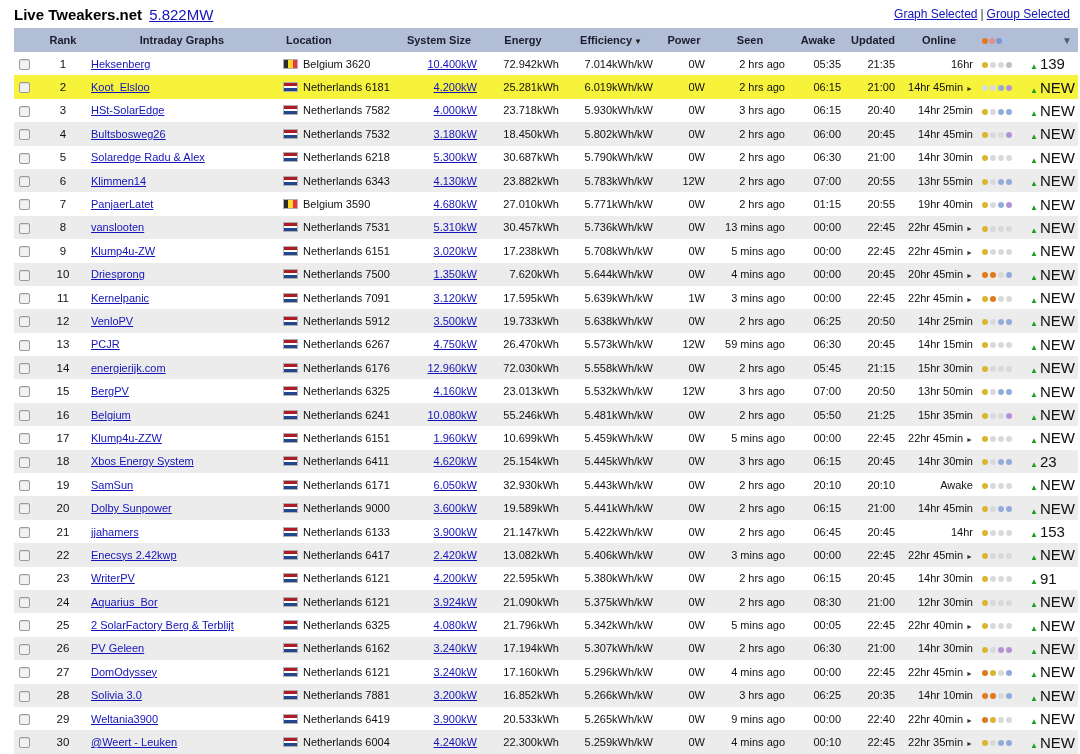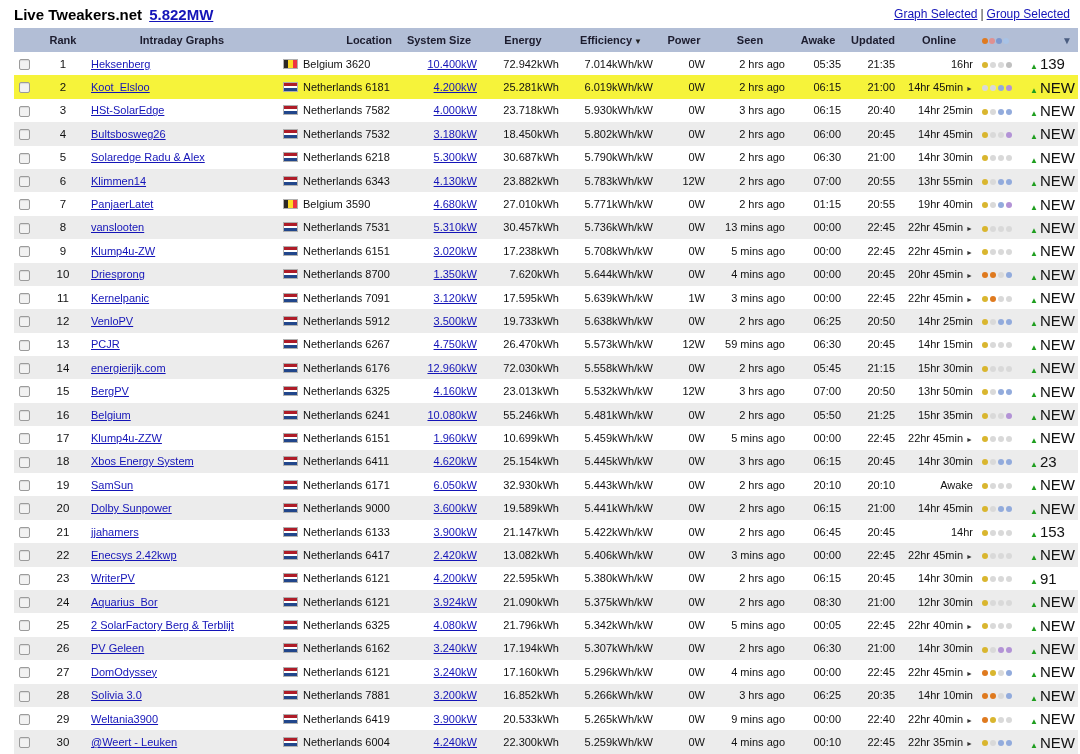--- a/index.html
+++ b/index.html
@@ -5,30 +5,30 @@
   * { box-sizing: border-box; }
   html, body { margin:0; padding:0; }
   body {
     width:1080px; height:754px; overflow:hidden; background:#fff;
     font-family:"Liberation Sans","DejaVu Sans",sans-serif; font-size:11px; color:#111;
   }
   a { color:#1414b8; text-decoration:underline; cursor:pointer; }
 
   .topbar { display:flex; justify-content:space-between; align-items:center; height:28px; padding:0 10px 0 14px; }
   .title { font-size:15px; font-weight:bold; color:#000; white-space:nowrap; }
-  .title a { margin-left:7px; font-weight:bold; }
+  .title a { margin-left:7px; font-weight:normal; }
   .toplinks { font-size:12px; white-space:nowrap; }
   .toplinks .sep { color:#333; margin:0 3px; }
 
   table { border-collapse:collapse; table-layout:fixed; width:1064px; margin-left:14px; }
   thead th {
     background:#b2bed6; font-weight:bold; font-size:11px; color:#1c1c2e;
     height:24px; padding:0 4px; text-align:center; white-space:nowrap;
   }
-  th.h-loc { text-align:right; padding-left:8px; }
+  th.h-loc { text-align:left; padding-left:8px; }
   th.h-dots { text-align:left; padding-left:4px; }
   th.h-change { text-align:right; padding-right:6px; }
   .sorticon { font-size:8px; margin-left:2px; color:#222; }
   .filtericon { font-size:10px; color:#4a5d80; }
 
   td { height:23.4px; padding:0 5px; overflow:hidden; white-space:nowrap; }
   tr.alt td { background:#ececec; }
   tr.hl td { background:#f6f33a; }
 
   .c-rank { text-align:center; font-size:11.5px; }
@@ -241,21 +241,21 @@
         <td class="c-num">00:00</td>
         <td class="c-num">22:45</td>
         <td class="c-online"><span>22hr 45min</span><span class="live">►</span></td>
         <td class="c-dots"><span class="dot" style="background: rgb(217, 182, 47);"></span><span class="dot" style="background: rgb(217, 217, 217);"></span><span class="dot" style="background: rgb(217, 217, 217);"></span><span class="dot" style="background: rgb(217, 217, 217);"></span></td>
         <td class="c-change"><span class="up">▲</span><span class="chv">NEW</span></td>
       </tr>
       <tr class="alt">
         <td class="c-cb"><span class="cb"></span></td>
         <td class="c-rank">10</td>
         <td class="c-name"><a>Driesprong</a></td>
-        <td class="c-loc"><span class="flag nl"></span><span>Netherlands 8700</span></td>
+        <td class="c-loc"><span class="flag nl"></span><span>Netherlands 7500</span></td>
         <td class="c-size"><a>1.350kW</a></td>
         <td class="c-num">7.620kWh</td>
         <td class="c-num">5.644kWh/kW</td>
         <td class="c-num">0W</td>
         <td class="c-num">4 mins ago</td>
         <td class="c-num">00:00</td>
         <td class="c-num">20:45</td>
         <td class="c-online"><span>20hr 45min</span><span class="live">►</span></td>
         <td class="c-dots"><span class="dot" style="background: rgb(223, 122, 31);"></span><span class="dot" style="background: rgb(223, 122, 31);"></span><span class="dot" style="background: rgb(217, 217, 217);"></span><span class="dot" style="background: rgb(146, 171, 220);"></span></td>
         <td class="c-change"><span class="up">▲</span><span class="chv">NEW</span></td>

